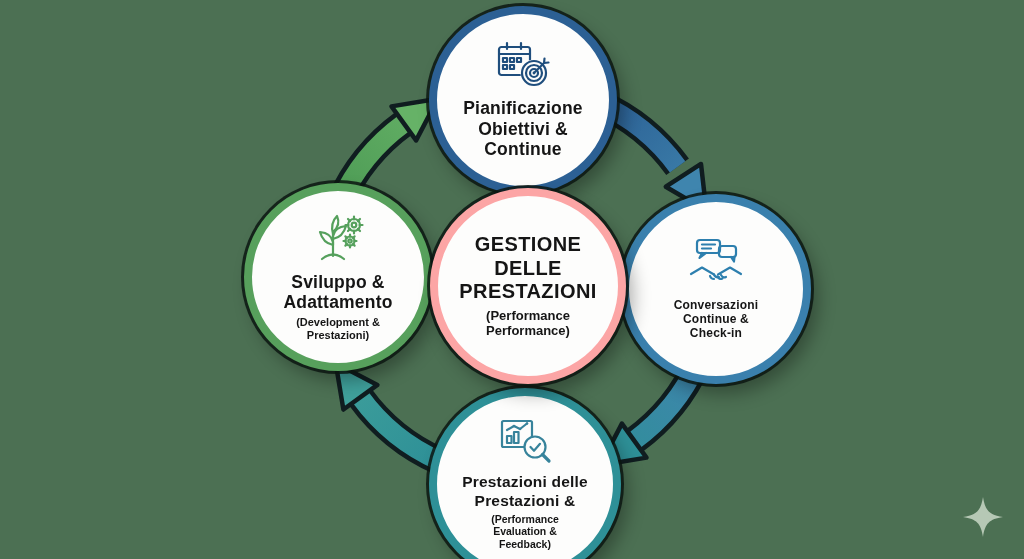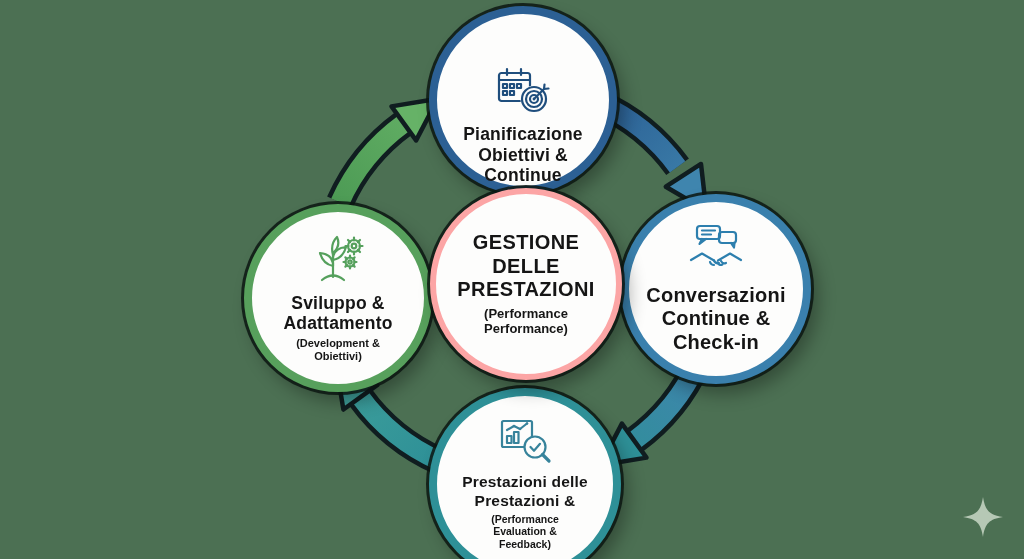--- a/index.html
+++ b/index.html
@@ -12,36 +12,36 @@
   .node{
     position:absolute;z-index:2;border-radius:50%;background:#fdfdfc;
     display:flex;flex-direction:column;align-items:center;justify-content:center;
     text-align:center;color:#151515;
     box-shadow:0 0 0 3px rgba(12,22,18,0.85), 7px 10px 18px rgba(0,0,0,0.32);
   }
   .node .icon{flex:0 0 auto;margin-bottom:4px;}
   .title{font-weight:700;line-height:1.18;letter-spacing:.2px;}
   .subtitle{font-weight:700;line-height:1.2;margin-top:3px;}
   
-  .node-top{left:429px;top:6px;width:172px;height:172px;border:8px solid #2c6094;justify-content:flex-end;}
+  .node-top{left:429px;top:6px;width:172px;height:172px;border:8px solid #2c6094;}
   .node-top .title{font-size:17.5px;}
   
   .node-right{left:621px;top:194px;width:174px;height:174px;border:8px solid #3a80ad;}
-  .node-right .title{font-size:20px;}
+  .node-right .title{font-size:12px;}
   .node-right .subtitle{font-size:10.5px;}
   
   .node-bottom{left:429px;top:388px;width:176px;height:176px;border:8px solid #2e9097;}
   .node-bottom .title{font-size:15.5px;}
   .node-bottom .subtitle{font-size:10.5px;}
   
-  .node-left{left:244px;top:204px;width:172px;height:172px;border:8px solid #57a05c;}
+  .node-left{left:244px;top:183px;width:172px;height:172px;border:8px solid #57a05c;}
   .node-left .title{font-size:17.5px;}
   .node-left .subtitle{font-size:11px;}
   
-  .node-center{left:430px;top:188px;width:180px;height:180px;border:6px solid #fca5a5;}
+  .node-center{left:430px;top:188px;width:180px;height:180px;border:8px solid #fca5a5;}
   .node-center .title{font-size:20px;font-weight:800;letter-spacing:.4px;}
   .node-center .subtitle{font-size:13px;margin-top:4px;}
   .watermark{position:absolute;left:963px;top:497px;z-index:3;}
 </style>
 </head>
 <body>
 
 <div class="stage">
 
   <svg class="arrow-layer" width="1024" height="559" viewBox="0 0 1024 559">
@@ -182,21 +182,21 @@
           <circle cx="40" cy="29" r="1.7"></circle>
         <path d="M40 22.5 v2.2 M40 33.3 v2.2 M33.5 29 h2.2 M44.3 29 h2.2 M35.4 24.4 l1.6 1.6 M43 32 l1.6 1.6 M44.6 24.4 L43 26 M37 32 l-1.6 1.6"></path>
       </svg>
     </span>
     <div class="title">
       <div>Sviluppo &amp;</div>
       <div>Adattamento</div>
     </div>
     <div class="subtitle">
       <div>(Development &amp;</div>
-      <div>Obiettivi)</div>
+      <div>Prestazioni)</div>
     </div>
   </div>
 
   <div class="node node-center">
     <div class="title">
       <div>GESTIONE</div>
       <div>DELLE</div>
       <div>PRESTAZIONI</div>
     </div>
     <div class="subtitle">

